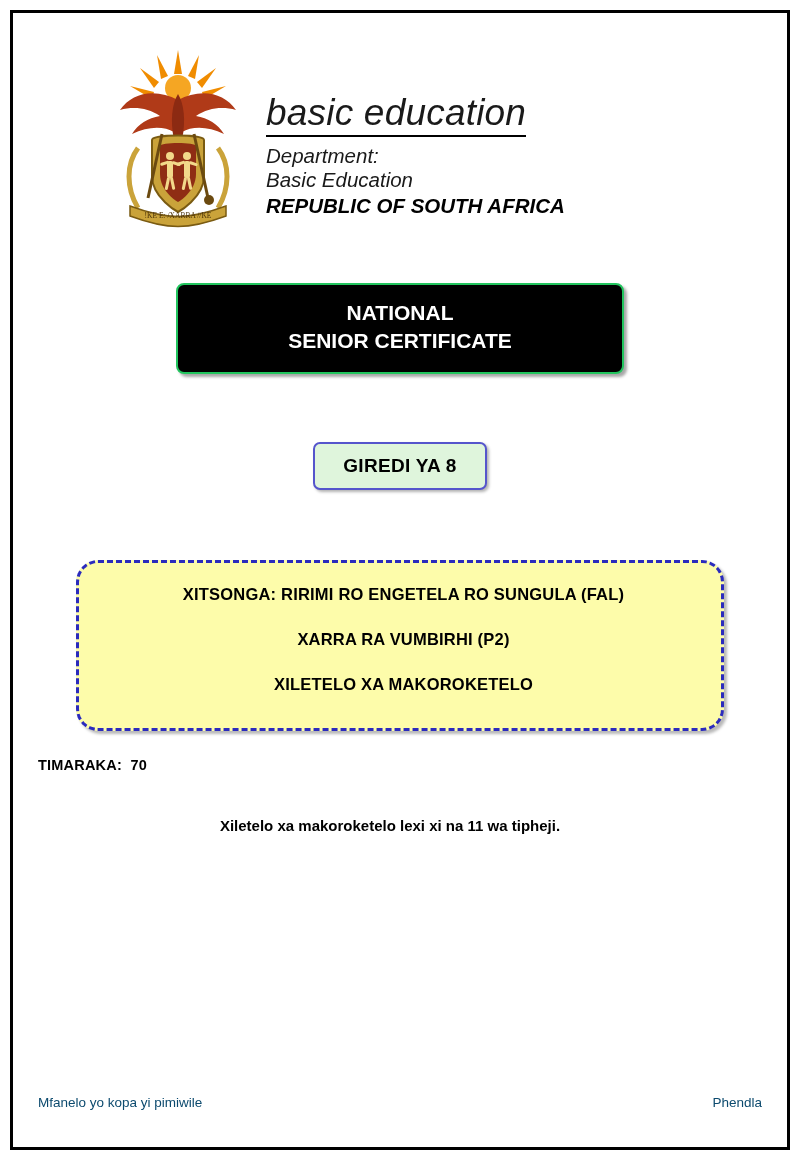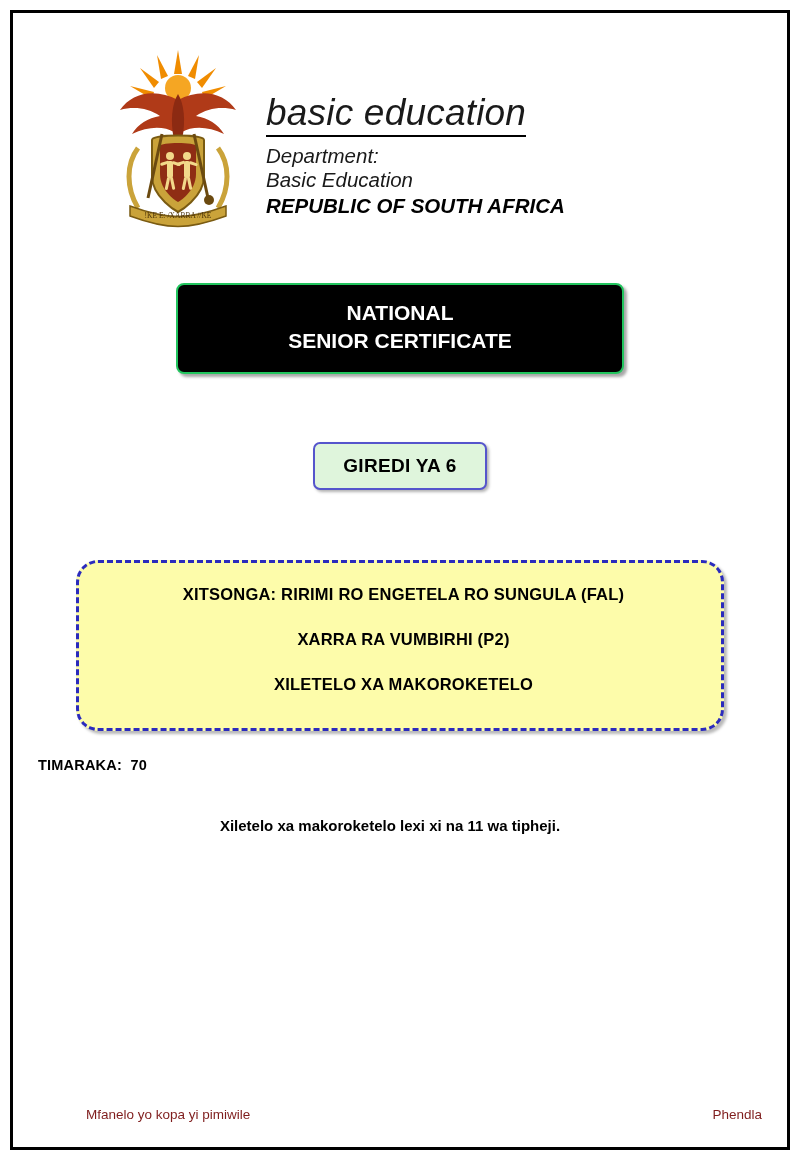--- a/index.html
+++ b/index.html
@@ -162,26 +162,25 @@
     font-weight: bold;
     font-size: 15px;
     padding-right: 20px;
   }
 
   
   .footer {
     position: absolute;
     left: 8px;
     right: 8px;
-    bottom: 12px;
+    bottom: 24px;
     display: flex;
     justify-content: space-between;
     font-size: 13.5px;
-    color: #7f1d1d;
-    margin-left: 48px;
+    color: #0c4a6e;
   }
 </style>
 </head>
 <body>
 
 <div class="page">
   <div class="page-border"></div>
 
   <div class="content">
 
@@ -245,21 +244,21 @@
     </div>
 
     <div class="nsc-wrap">
       <div class="nsc-box">
         <div>NATIONAL</div>
         <div>SENIOR CERTIFICATE</div>
       </div>
     </div>
 
     <div class="grade-wrap">
-      <div class="grade-box">GIREDI YA 6</div>
+      <div class="grade-box">GIREDI YA 8</div>
     </div>
 
     <div class="subject-wrap">
       <div class="subject-box">
         <p class="subject-line">XITSONGA:  RIRIMI RO ENGETELA RO SUNGULA (FAL)</p>
         <p class="subject-line">XARRA RA VUMBIRHI (P2)</p>
         <p class="subject-line">XILETELO XA MAKOROKETELO</p>
       </div>
     </div>
 

